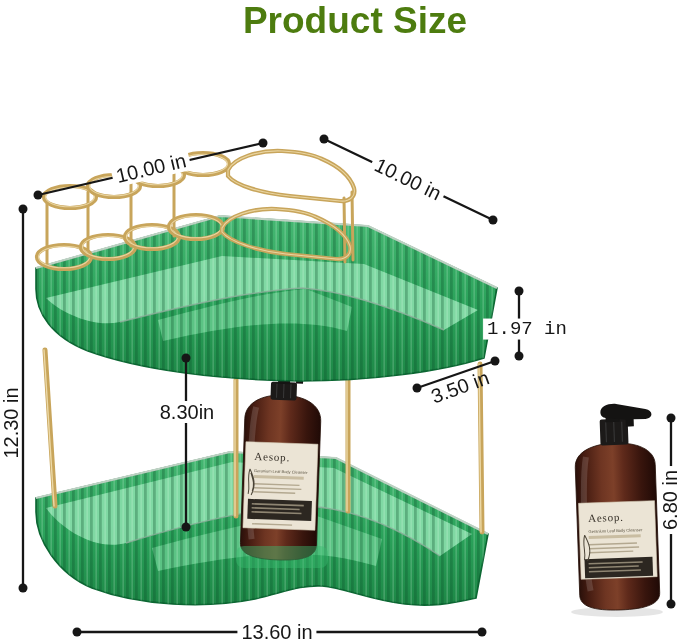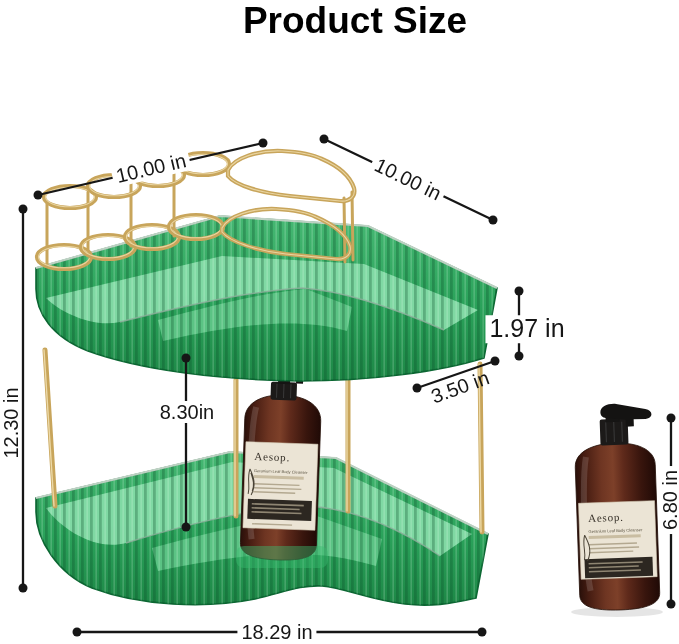--- a/index.html
+++ b/index.html
@@ -1,24 +1,24 @@
 <!DOCTYPE html>
 <html><head>
 <meta charset="utf-8">
 <style>
   html,body{margin:0;padding:0;background:#fff;}
   .stage{position:relative;width:679px;height:644px;background:#fff;overflow:hidden;
          font-family:"Liberation Sans","DejaVu Sans",sans-serif;}
   .stage svg{position:absolute;left:0;top:0;}
   .title{position:absolute;left:355px;top:21px;transform:translate(-50%,-50%);
-         font-size:37px;font-weight:700;color:#000000;white-space:nowrap;}
+         font-size:37px;font-weight:700;color:#4d7c0f;white-space:nowrap;}
   .dim{position:absolute;font-size:20px;color:#161616;white-space:nowrap;line-height:1.1;
        transform:translate(-50%,-50%) rotate(var(--r,0deg));}
   .dim.mask{background:#fff;padding:0 4px;}
-  .fs19{font-size:25px;}
+  .fs19{font-size:19px;font-family:Liberation Mono, monospace;}
 </style>
 </head>
 <body>
 
 <div class="stage">
 
 <svg width="679" height="644" viewBox="0 0 679 644">
   <defs>
     <linearGradient id="greenV" x1="0" y1="0" x2="0" y2="1">
       <stop offset="0" stop-color="#46b873"></stop>
@@ -185,15 +185,15 @@
 
 <div class="title">Product Size</div>
 
 <div class="dim mask" style="left:151px;top:168px;--r:-13.3deg">10.00 in</div>
 <div class="dim mask" style="left:408px;top:179px;--r:26deg">10.00 in</div>
 <div class="dim" style="left:11px;top:423px;--r:-90deg">12.30 in</div>
 <div class="dim mask fs19" style="left:527px;top:329px">1.97 in</div>
 <div class="dim" style="left:460px;top:387px;--r:-20deg">3.50 in</div>
 <div class="dim mask" style="left:187px;top:412px">8.30in</div>
 <div class="dim mask" style="left:670px;top:500px;--r:-90deg">6.80 in</div>
-<div class="dim mask" style="left:277px;top:632px">18.29 in</div>
+<div class="dim mask" style="left:277px;top:632px">13.60 in</div>
 
 </div>
 
 </body></html>

